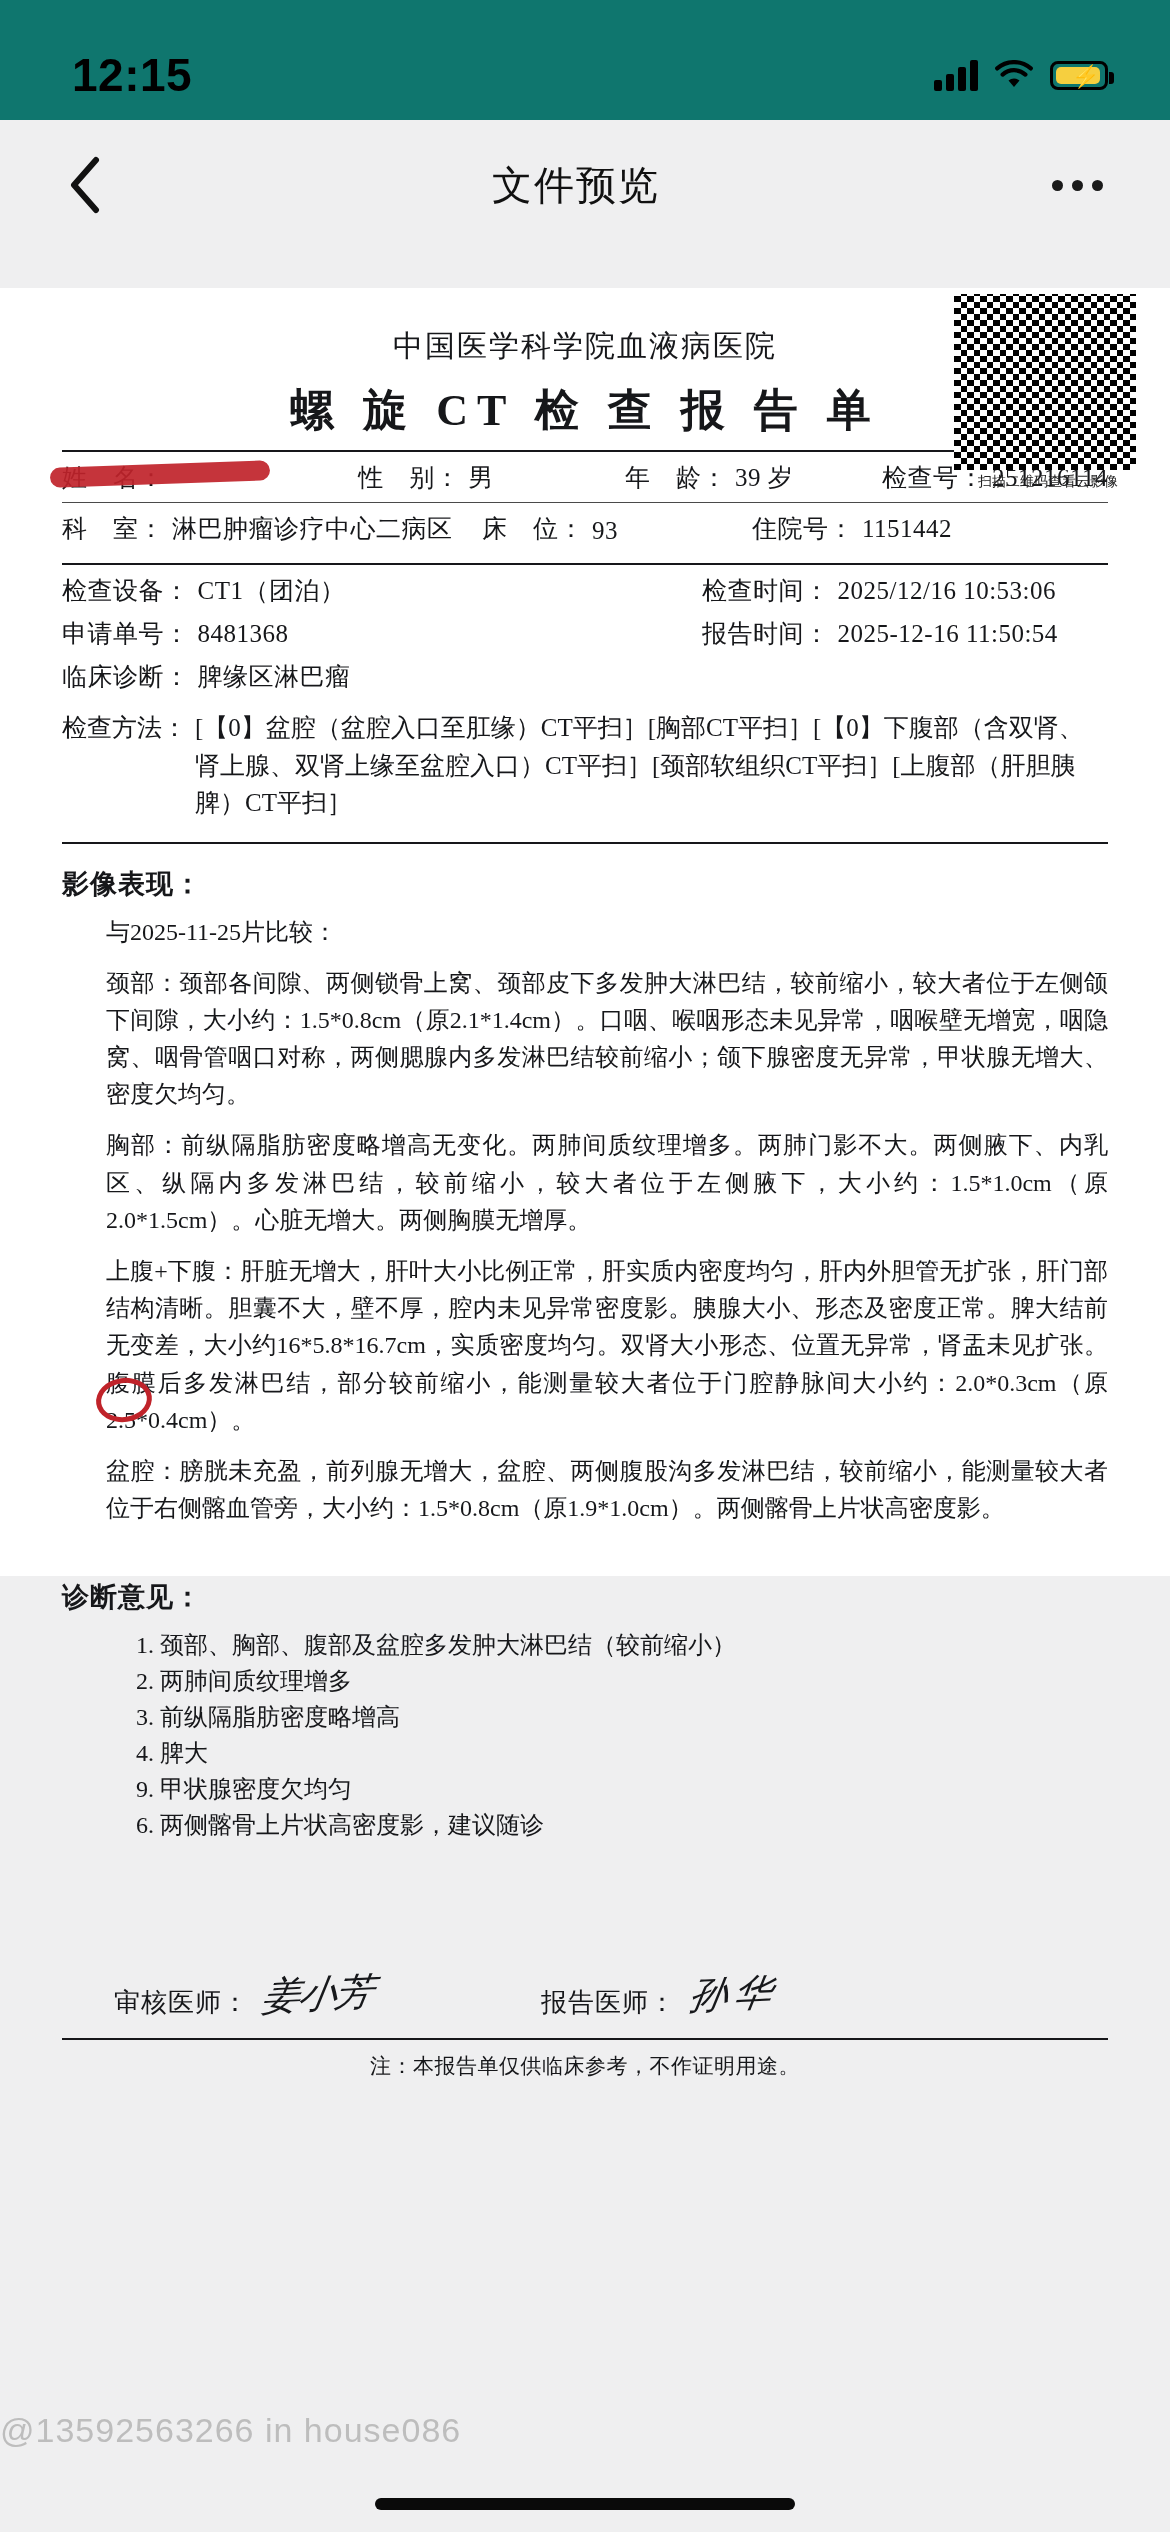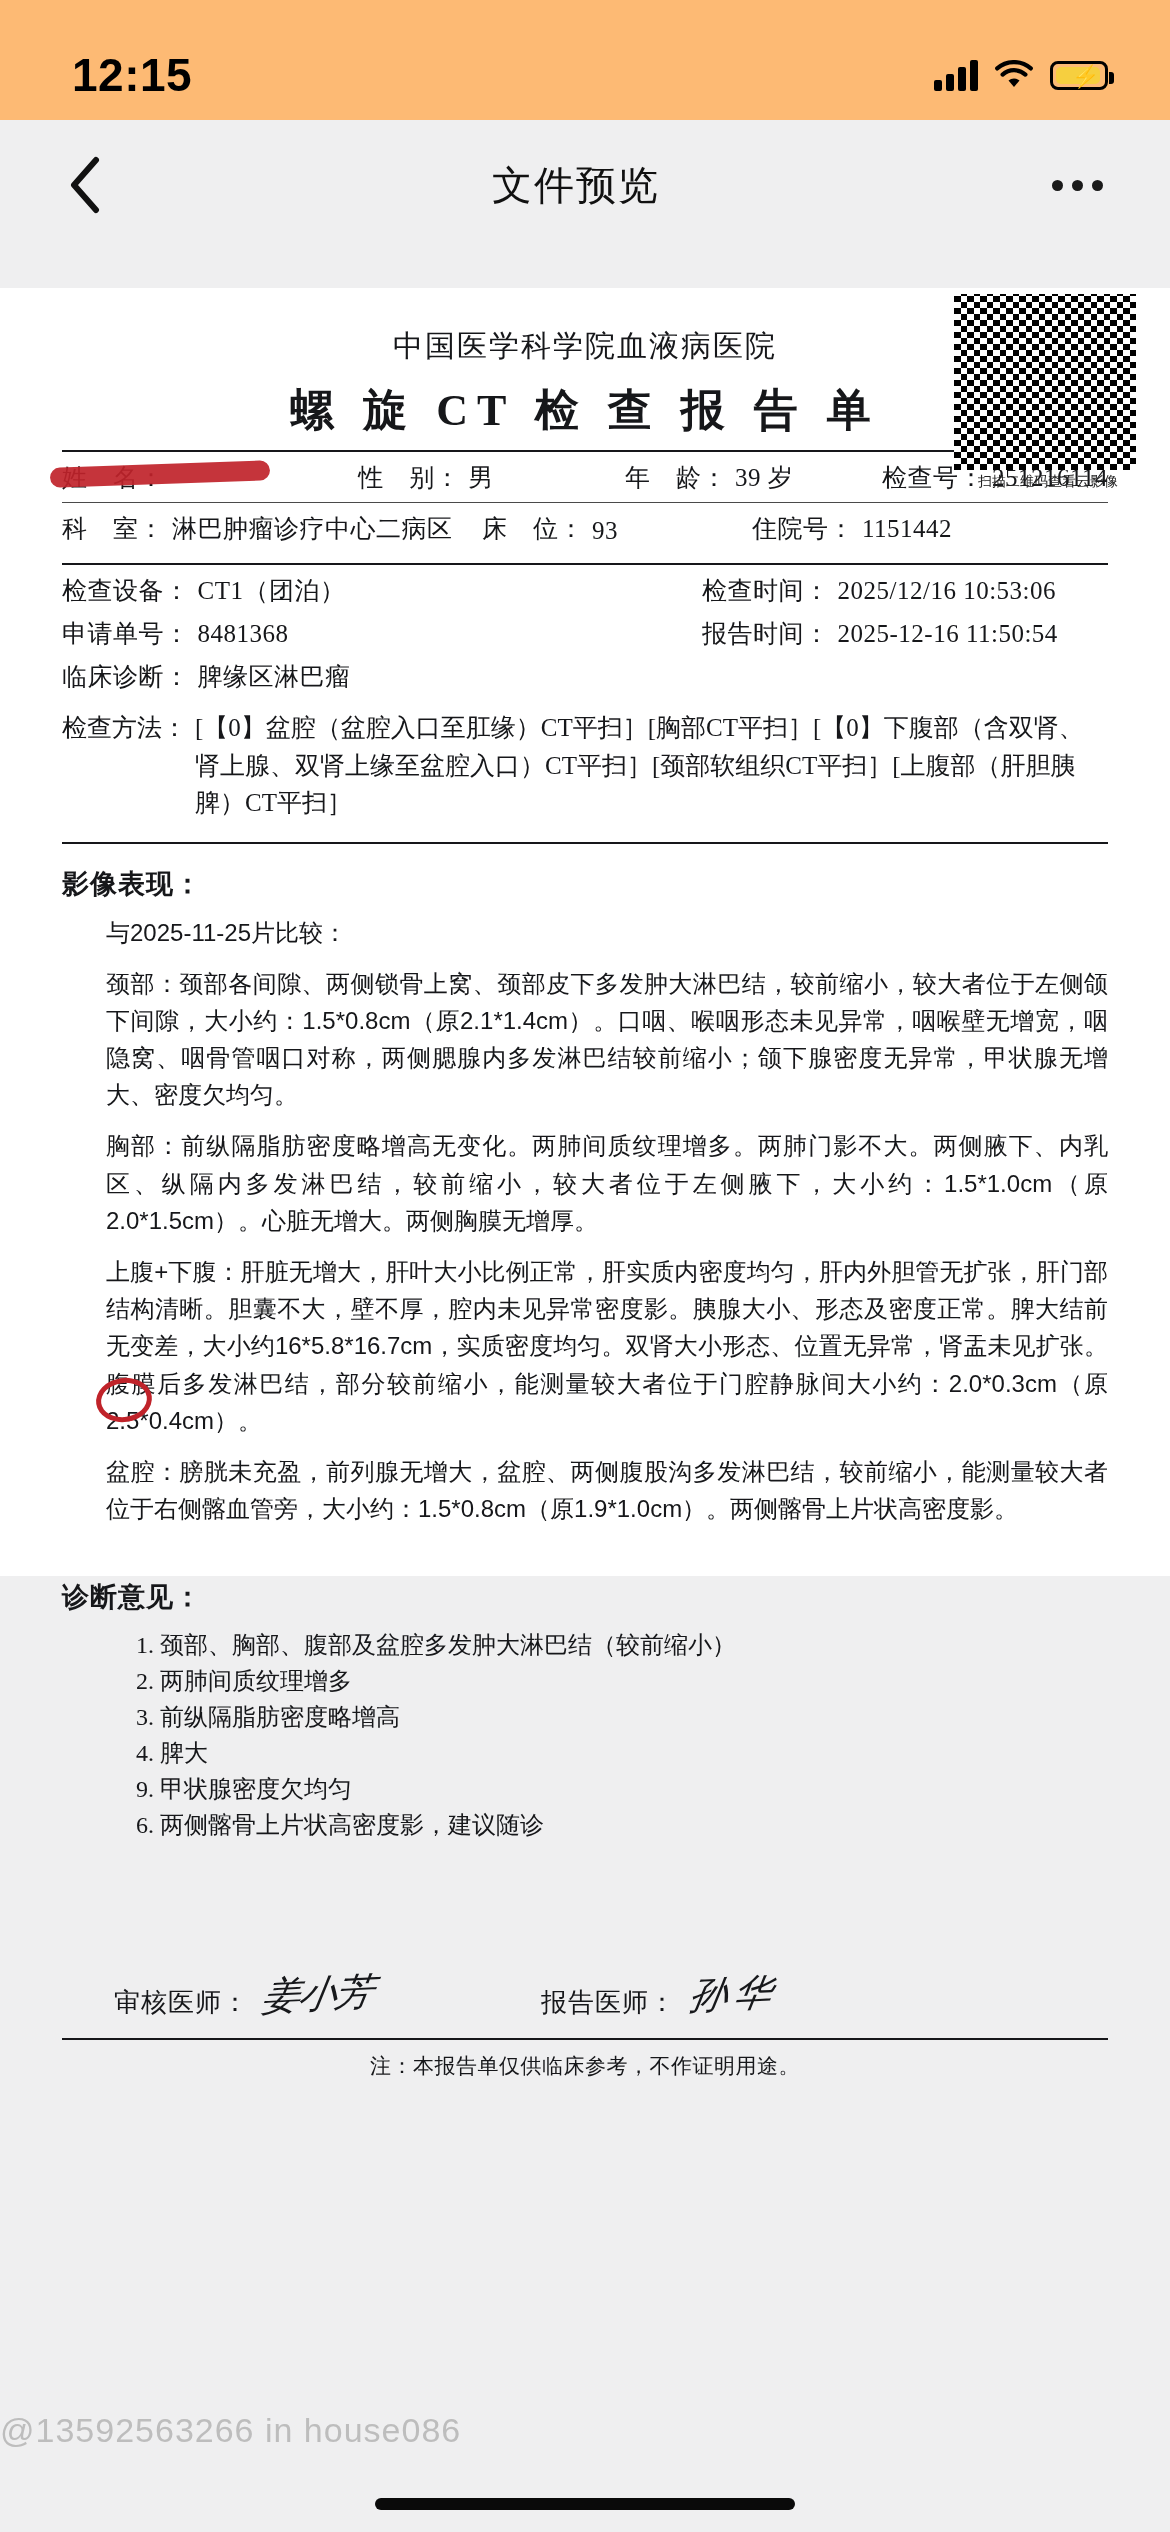--- a/index.html
+++ b/index.html
@@ -17,21 +17,21 @@
     background: #efeff0;
   }
 
   
   .statusbar {
     height: 120px;
     display: flex;
     align-items: center;
     justify-content: space-between;
     padding: 16px 62px 0 72px;
-    background: #fdba74;
+    background: #0f766e;
     gap: 32px;
   }
   .status-time {
     font-size: 46px;
     font-weight: 600;
     letter-spacing: 0.5px;
     color: #000;
     margin-top: 14px;
   }
   .status-right {
@@ -189,21 +189,21 @@
 
   .sect-title {
     font-size: 27px;
     font-weight: bold;
     font-family: "Liberation Serif", serif;
     margin-top: 22px;
     letter-spacing: 1px;
   }
   .para {
     font-size: 24px;
-    font-family: Liberation Sans, sans-serif;
+    font-family: Liberation Serif, serif;
     line-height: 1.55;
     margin-top: 14px;
     padding-left: 44px;
     text-align: justify;
   }
   .para.first { margin-top: 12px; }
   .dx-list {
     font-size: 24px;
     font-family: "Liberation Serif", serif;
     line-height: 1.5;

